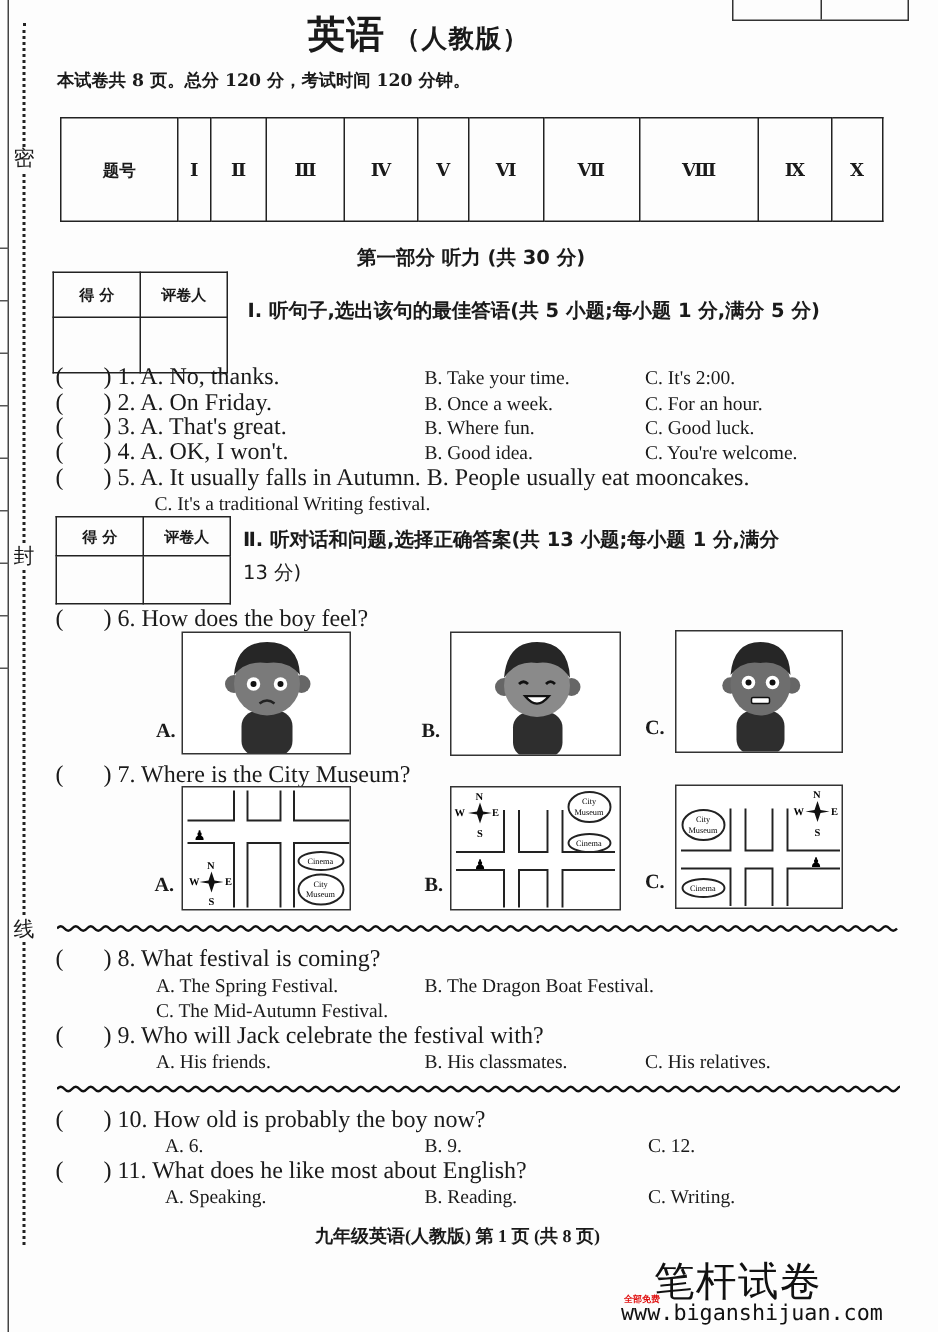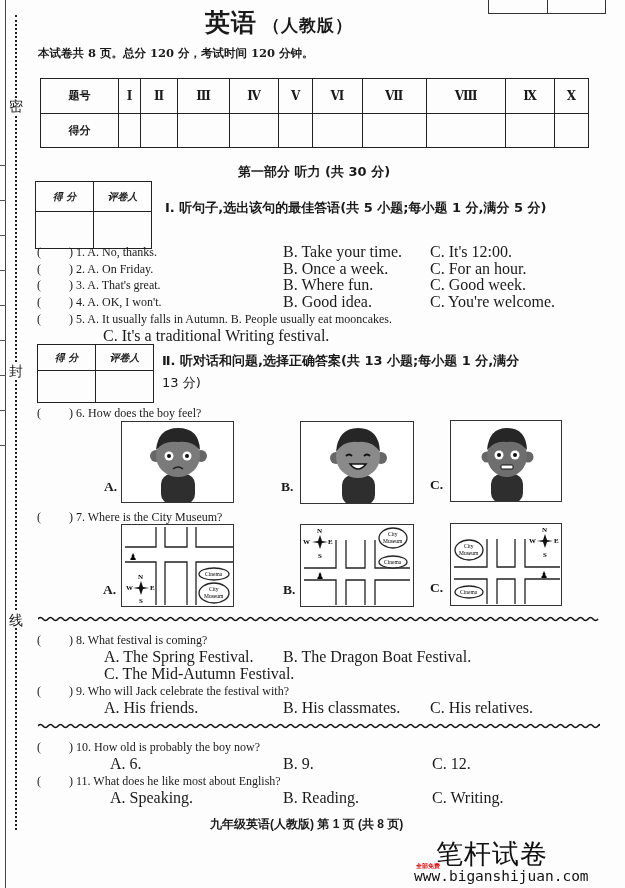--- a/index.html
+++ b/index.html
@@ -20,35 +20,35 @@
   .intro { position:absolute; left:38px; top:46px; font-family:"DejaVu Serif", serif; font-size:11.5px; font-weight:bold; }
 
   table.score { position:absolute; left:40px; top:78px; width:549px; height:70px; border-collapse:collapse; }
   table.score td { border:1.5px solid #222; text-align:center; font-family:"DejaVu Serif", serif; font-weight:bold; font-size:12px; }
   table.score td.hd { width:78px; font-size:11px; }
 
   .section-title { position:absolute; left:238px; top:163px; font-family:"DejaVu Sans", sans-serif; font-weight:bold; font-size:13px; }
 
   .mini { position:absolute; border-collapse:collapse; }
   .mini td { border:1.5px solid #222; width:58px; font-family:"DejaVu Serif", serif; font-size:10px; font-weight:bold; text-align:center; }
-  .mini tr:first-child td { height:30px;font-style:italic; }
+  .mini tr:first-child td { height:30px; }
   .mini tr:last-child td { height:37px; }
 
   .instr { position:absolute; font-family:"DejaVu Sans", sans-serif; font-weight:bold; font-size:13px; line-height:22px; }
 
-  .q { position:absolute; left:37px; font-size:12px; white-space:nowrap; line-height:16px; }
+  .q { position:absolute; left:37px; font-size:16px; white-space:nowrap; line-height:16px; }
   .q .paren { display:inline-block; width:32px; }
-  .opt { position:absolute; font-size:16px; white-space:nowrap; line-height:16px; }
+  .opt { position:absolute; font-size:13px; white-space:nowrap; line-height:16px; }
 
   .img-box { position:absolute; border:1.5px solid #333; background:#fff; overflow:hidden; }
   .img-label { position:absolute; font-size:13.5px; font-weight:bold; }
 
   .wavy { position:absolute; left:38px; width:562px; height:8px; }
 
-  .footer { position:absolute; left:210px; top:816px; font-family:Liberation Sans, sans-serif; font-weight:bold; font-size:12px; }
+  .footer { position:absolute; left:210px; top:816px; font-family:Liberation Serif, serif; font-weight:bold; font-size:12px; }
   .wm-big { position:absolute; left:436px; top:836px; font-family:"DejaVu Sans", sans-serif; font-size:27px; color:#111; letter-spacing:1px; }
   .wm-red { position:absolute; left:416px; top:862px; font-family:"DejaVu Sans", sans-serif; font-size:6px; color:#e01010; font-weight:bold; }
   .wm-url { position:absolute; left:414px; top:868px; font-family:"DejaVu Sans Mono", monospace; font-size:14.5px; color:#111; }
 </style>
 </head>
 <body>
 
 <div class="left-edge"></div>
 <div class="left-ticks">
   <div style="top:165px"></div>
@@ -81,33 +81,20 @@
     <td>Ⅱ</td>
     <td>Ⅲ</td>
     <td>Ⅳ</td>
     <td>Ⅴ</td>
     <td>Ⅵ</td>
     <td>Ⅶ</td>
     <td>Ⅷ</td>
     <td>Ⅸ</td>
     <td>Ⅹ</td>
   </tr>
-  <tr>
-    <td class="hd">得分</td>
-    <td></td>
-        <td></td>
-    <td></td>
-        <td></td>
-    <td></td>
-        <td></td>
-    <td></td>
-        <td></td>
-    <td></td>
-        <td></td>
-  </tr>
 </tbody>
   </table>
 
 <div class="section-title">第一部分 听力 (共 30 分)</div>
 
 <table class="mini" style="left:35px; top:181px;">
   <tbody>
       <tr>
         <td>得  分</td>
         <td>评卷人</td>
@@ -115,29 +102,29 @@
   <tr>
         <td></td>
         <td></td>
       </tr>
 </tbody>
   </table>
 <div class="instr" style="left:165px; top:197px;">Ⅰ. 听句子,选出该句的最佳答语(共 5 小题;每小题 1 分,满分 5 分)</div>
 
 <div class="q" style="top:244px"><span class="paren">(</span><span>)</span> <span>1.</span> <span>A. No, thanks.</span></div>
 <div class="opt" style="left:283px; top:244px">B. Take your time.</div>
-<div class="opt" style="left:430px; top:244px">C. It's 12:00.</div>
+<div class="opt" style="left:430px; top:244px">C. It's 2:00.</div>
 
 <div class="q" style="top:261px"><span class="paren">(</span><span>)</span> <span>2.</span> <span>A. On Friday.</span></div>
 <div class="opt" style="left:283px; top:261px">B. Once a week.</div>
 <div class="opt" style="left:430px; top:261px">C. For an hour.</div>
 
 <div class="q" style="top:277px"><span class="paren">(</span><span>)</span> <span>3.</span> <span>A. That's great.</span></div>
 <div class="opt" style="left:283px; top:277px">B. Where fun.</div>
-<div class="opt" style="left:430px; top:277px">C. Good week.</div>
+<div class="opt" style="left:430px; top:277px">C. Good luck.</div>
 
 <div class="q" style="top:294px"><span class="paren">(</span><span>)</span> <span>4.</span> <span>A. OK, I won't.</span></div>
 <div class="opt" style="left:283px; top:294px">B. Good idea.</div>
 <div class="opt" style="left:430px; top:294px">C. You're welcome.</div>
 
 <div class="q" style="top:311px"><span class="paren">(</span><span>)</span> <span>5.</span> <span>A. It usually falls in Autumn.</span> <span>B. People usually eat mooncakes.</span></div>
 <div class="opt" style="left:103px; top:328px">C. It's a traditional Writing festival.</div>
 
 <table class="mini" style="left:37px; top:344px;">
   <tbody>

